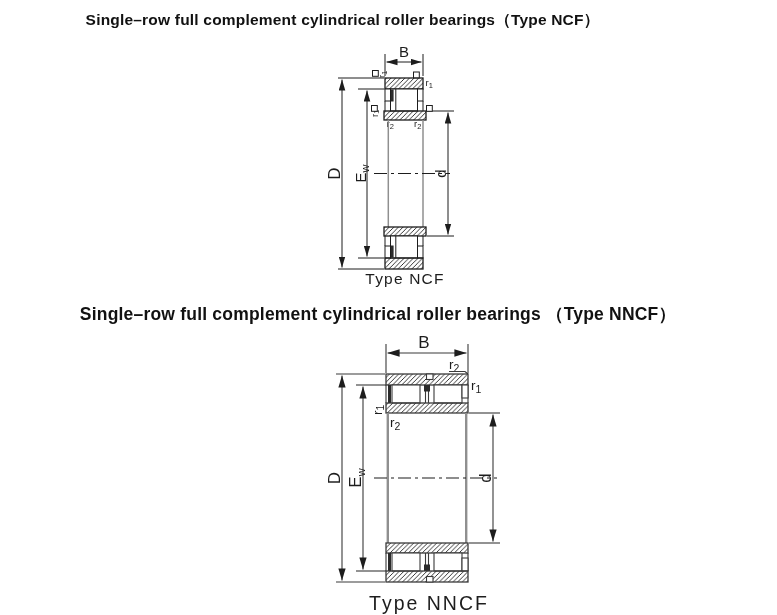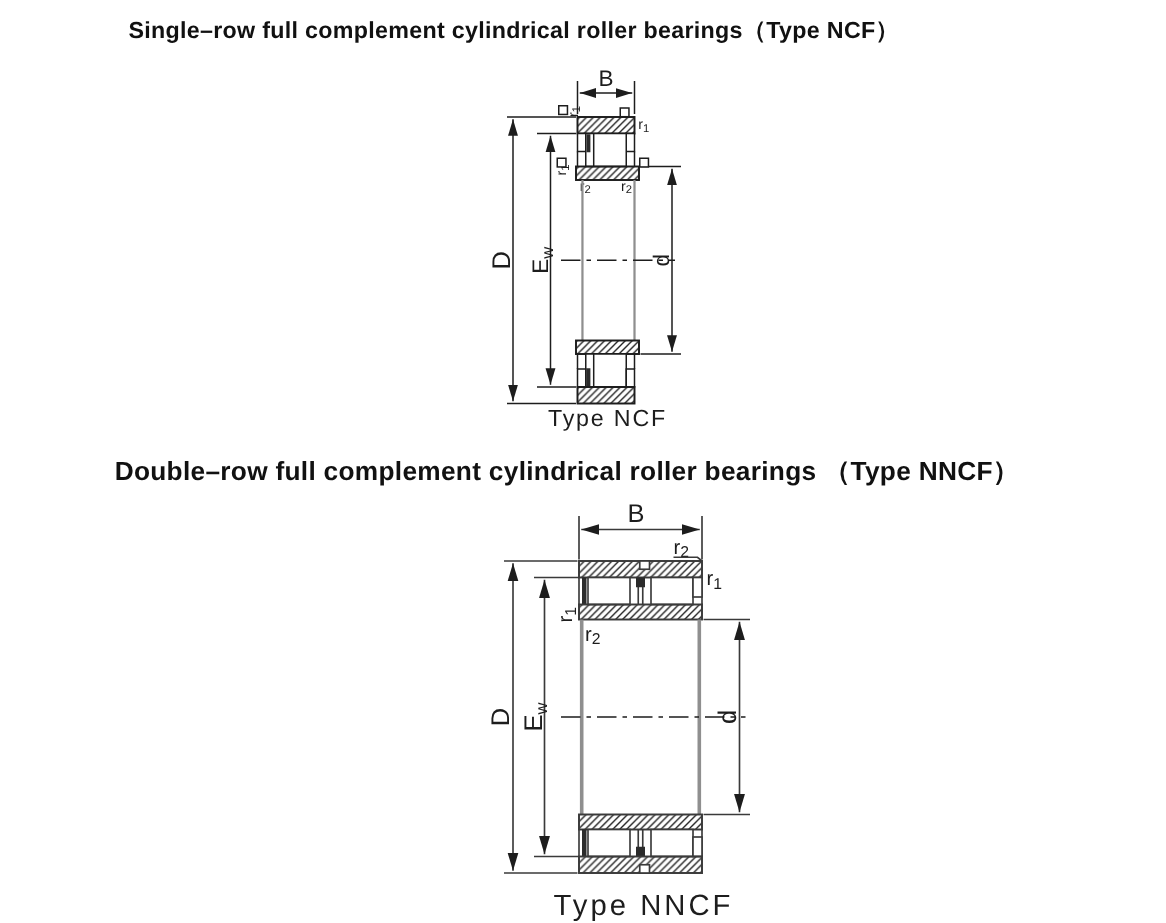--- a/index.html
+++ b/index.html
@@ -27,21 +27,21 @@
   .rlab2 .rsub{font-size:10.5px;}
   .cap{font-size:15.5px;letter-spacing:1.2px;}
   .cap2{font-size:19.5px;letter-spacing:2px;}
 </style>
 </head>
 <body>
 
 <div class="page">
 
   <div class="title title-ncf">Single–row full complement cylindrical roller bearings（Type NCF）</div>
-  <div class="title title-nncf">Double–row full complement cylindrical roller bearings （Type NNCF）</div>
+  <div class="title title-nncf">Single–row full complement cylindrical roller bearings （Type NNCF）</div>
 
   <svg width="777" height="615" viewBox="0 0 777 615">
     <defs>
       <pattern id="hatch" patternUnits="userSpaceOnUse" width="4.6" height="4.6">
         <path d="M0,4.6 L4.6,0" stroke="#222" stroke-width="0.9"></path>
         <path d="M-1,1 L1,-1" stroke="#222" stroke-width="0.9"></path>
         <path d="M3.6,5.6 L5.6,3.6" stroke="#222" stroke-width="0.9"></path>
       </pattern>
       <marker id="arr" viewBox="0 0 10 6" refX="10" refY="3" markerWidth="11" markerHeight="7" orient="auto-start-reverse">
         <path d="M0,0 L10,3 L0,6 z" fill="#1d1d1d"></path>

